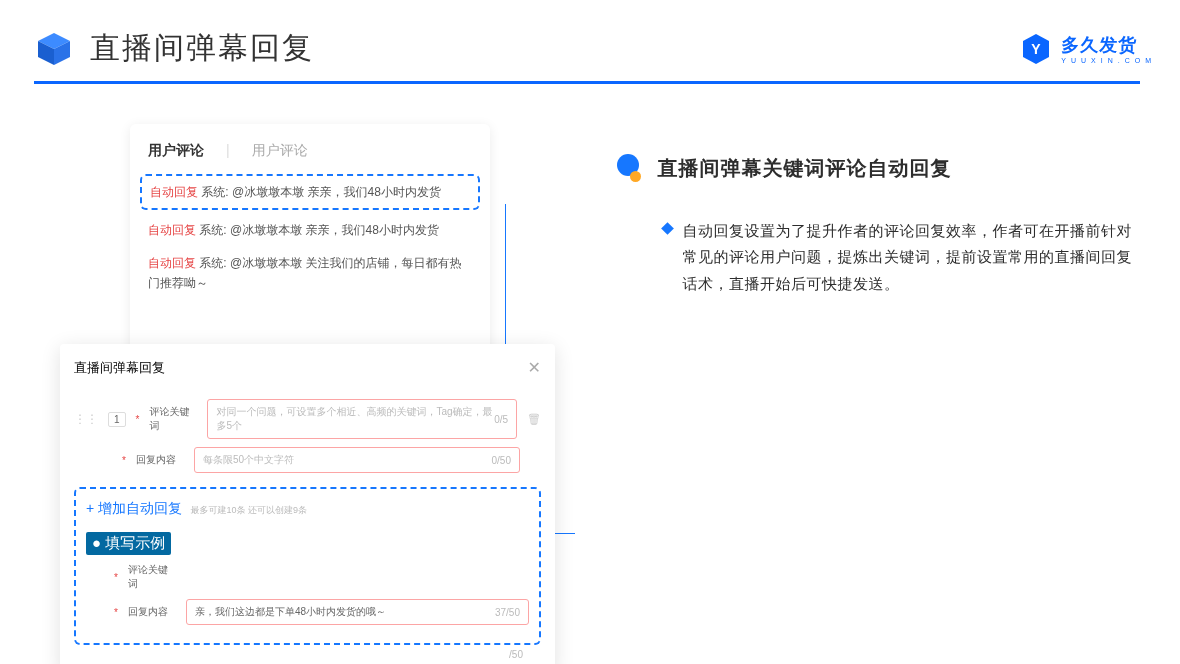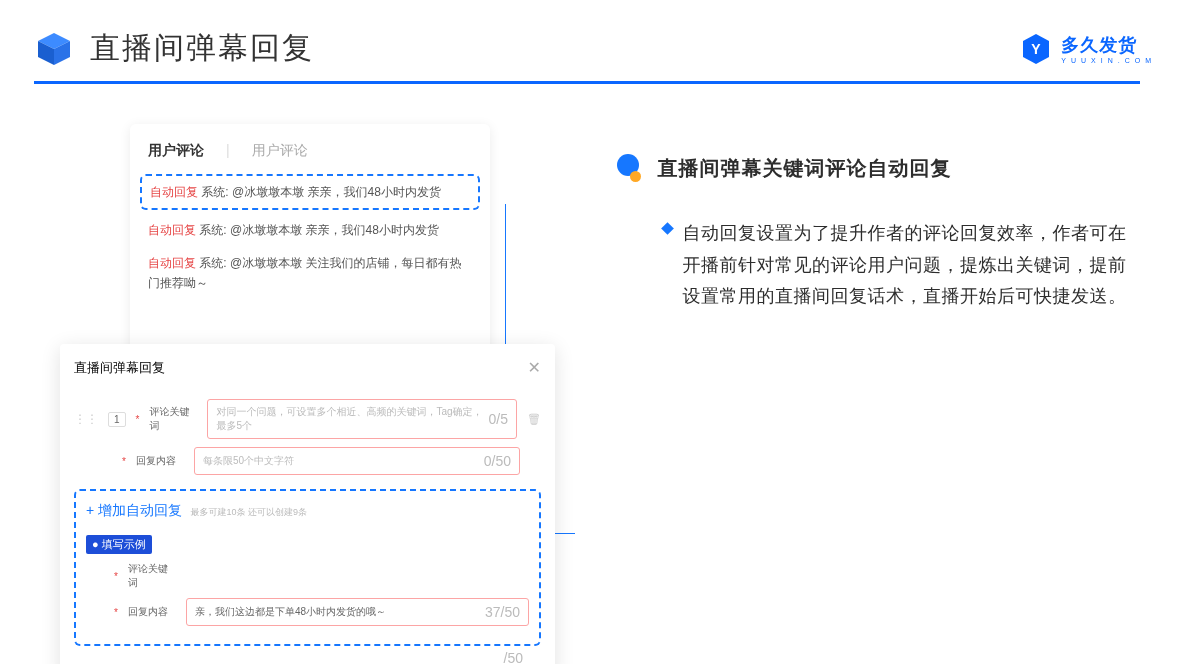--- a/index.html
+++ b/index.html
@@ -33,42 +33,42 @@
 
 .settings-modal { position: absolute; top: 220px; left: 0; width: 495px; background: #fff; border-radius: 4px; box-shadow: 0 4px 20px rgba(0,0,0,0.12); padding: 14px; }
 .modal-header { display: flex; justify-content: space-between; align-items: center; font-size: 13px; margin-bottom: 22px; }
 .modal-close { color: #aaa; cursor: pointer; font-size: 16px; }
 .setting-row { display: flex; align-items: center; gap: 10px; margin-bottom: 8px; font-size: 10px; }
 .drag-handle { color: #ccc; cursor: grab; font-size: 12px; }
 .num-badge { border: 1px solid #ddd; padding: 1px 5px; border-radius: 2px; font-size: 10px; color: #666; }
 .req-dot { color: #e64545; }
 .field-label { color: #666; font-size: 10px; width: 48px; }
 .field-input { flex: 1; border: 1px solid #fca5a5; border-radius: 3px; padding: 5px 8px; font-size: 10px; color: #bbb; display: flex; justify-content: space-between; align-items: center; }
-.field-counter { color: #bbb; font-size: 14px; }
+.field-counter { color: #bbb; font-size: 10px; }
 .delete-col { color: #ccc; cursor: pointer; font-size: 11px; }
 
 .dashed-box { border: 2px dashed #1677ff; border-radius: 6px; padding: 10px; margin-top: 14px; }
 .add-link { color: #1677ff; font-size: 14px; margin-bottom: 8px; display: inline-block; cursor: pointer; }
 .add-hint { color: #bbb; font-size: 9px; margin-left: 4px; }
-.example-chip { background: #1d4ed8; color: #fff; font-size: 11px; padding: 2px 6px; border-radius: 2px; display: inline-block; margin-bottom: 8px; }
+.example-chip { background: #0369a1; color: #fff; font-size: 15px; padding: 2px 6px; border-radius: 2px; display: inline-block; margin-bottom: 8px; }
 .tag-chip { border: 1px solid #e0e0e0; border-radius: 2px; padding: 1px 4px; font-size: 9px; color: #666; margin-right: 2px; }
 .tag-x { color: #bbb; margin-left: 2px; }
 
 .connector { position: absolute; border-left: 1.5px solid #1677ff; border-bottom: 1.5px solid #1677ff; }
 
 
 .section-title { display: flex; align-items: center; gap: 12px; margin-bottom: 36px; margin-left: 30px; }
 .blob { width: 28px; height: 28px; position: relative; }
 .blob-blue { width: 22px; height: 22px; background: #1677ff; border-radius: 50%; position: absolute; top: 0; left: 0; }
 .blob-orange { width: 11px; height: 11px; background: #ffa825; border-radius: 50%; position: absolute; bottom: 0; right: 4px; }
 .section-heading { font-size: 20px; color: #2d2d2d; letter-spacing: 1px; }
 .bullet-list { margin-left: 76px; }
 .bullet-item { display: flex; gap: 10px; margin-bottom: 56px; }
 .diamond { width: 9px; height: 9px; background: #1677ff; transform: rotate(45deg); margin-top: 6px; flex-shrink: 0; }
-.bullet-text { font-size: 18px; color: #2d2d2d; line-height: 1.75; letter-spacing: 0.5px; }
+.bullet-text { font-size: 15px; color: #2d2d2d; line-height: 1.75; letter-spacing: 0.5px; }
 </style>
 </head>
 <body>
 
 <div class="header">
   <div class="header-left">
     <div class="cube-icon">
       <svg viewBox="0 0 40 40">
           <polygon points="20,4 36,12 20,20 4,12" fill="#3d8bff"></polygon>
           <polygon points="4,12 20,20 20,36 4,28" fill="#1a5fd0"></polygon>
@@ -155,21 +155,21 @@
 
         <div class="setting-row" style="padding-left:28px;">
           <span class="req-dot">*</span>
           <span class="field-label">回复内容</span>
           <div class="field-input" style="color:#666">
             <span>亲，我们这边都是下单48小时内发货的哦～</span>
             <span class="field-counter">37/50</span>
           </div>
         </div>
       </div>
-      <div style="text-align:right; color:#bbb; font-size:14px; padding:4px 18px 0 0;">/50</div>
+      <div style="text-align:right; color:#bbb; font-size:10px; padding:4px 18px 0 0;">/50</div>
     </div>
   </div>
 
   <div class="right-col">
     <div class="section-title">
       <div class="blob">
         <div class="blob-blue"></div>
           <div class="blob-orange"></div>
       </div>
       <h2 class="section-heading">直播间弹幕关键词评论自动回复</h2>

